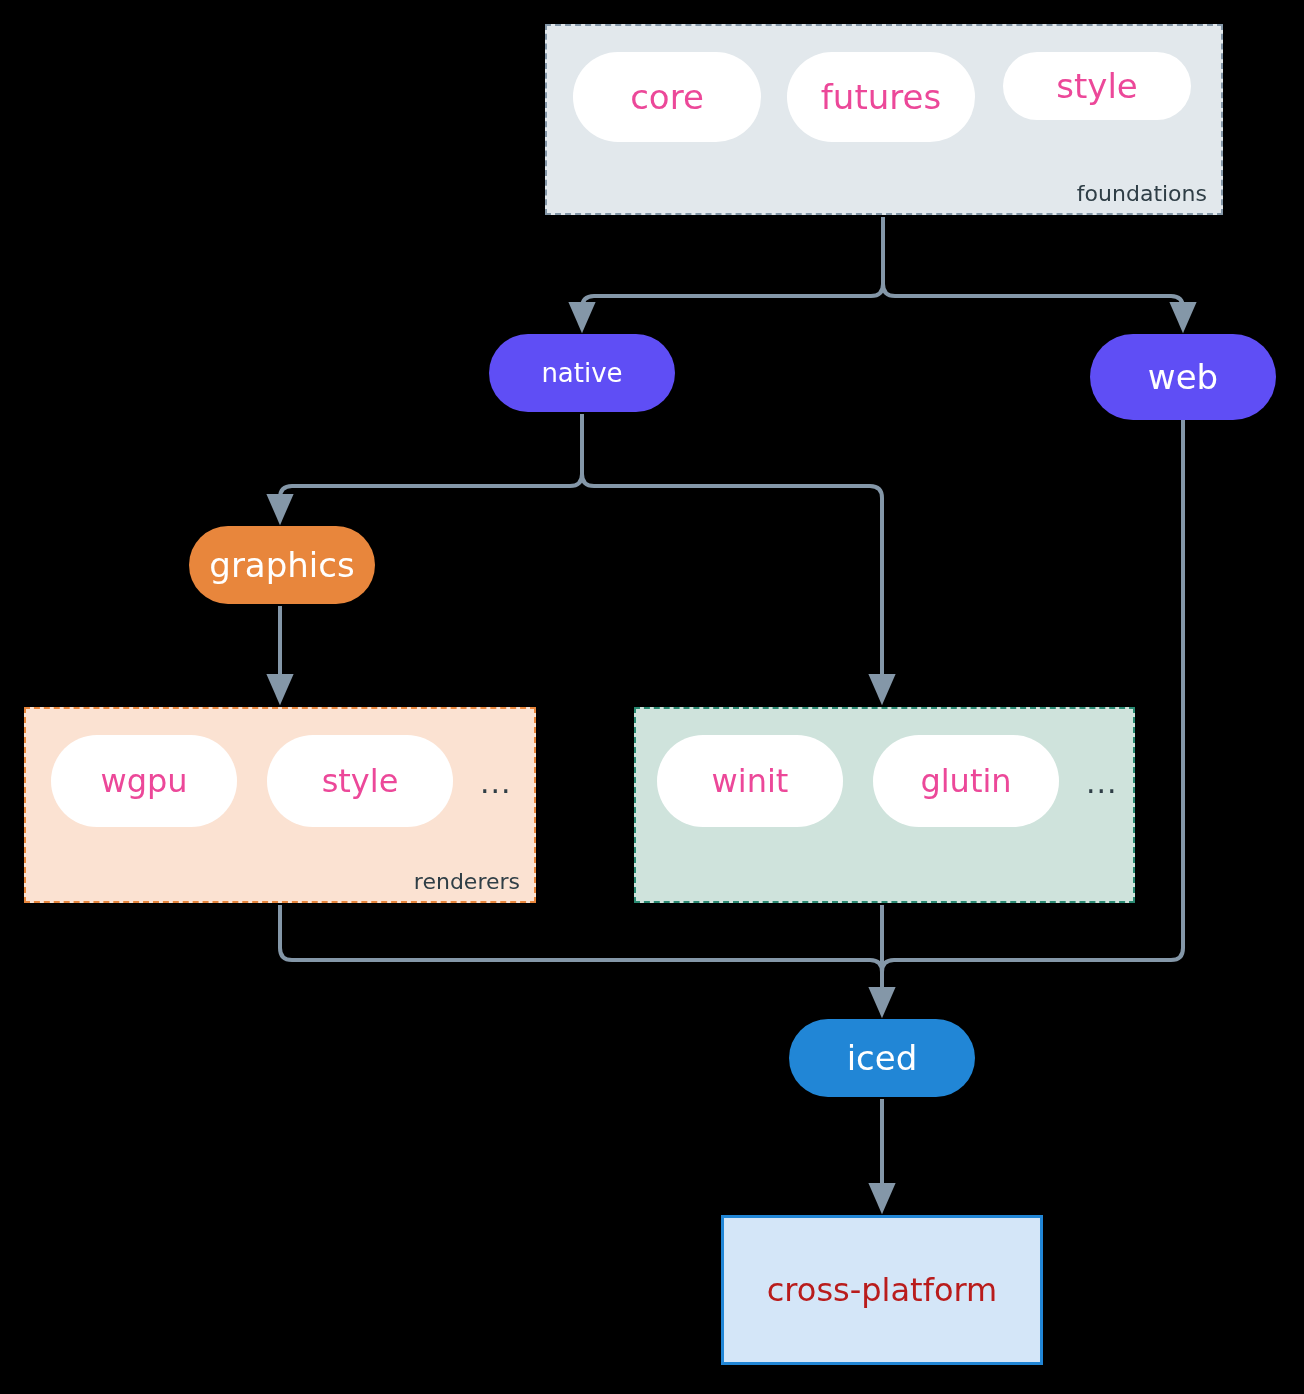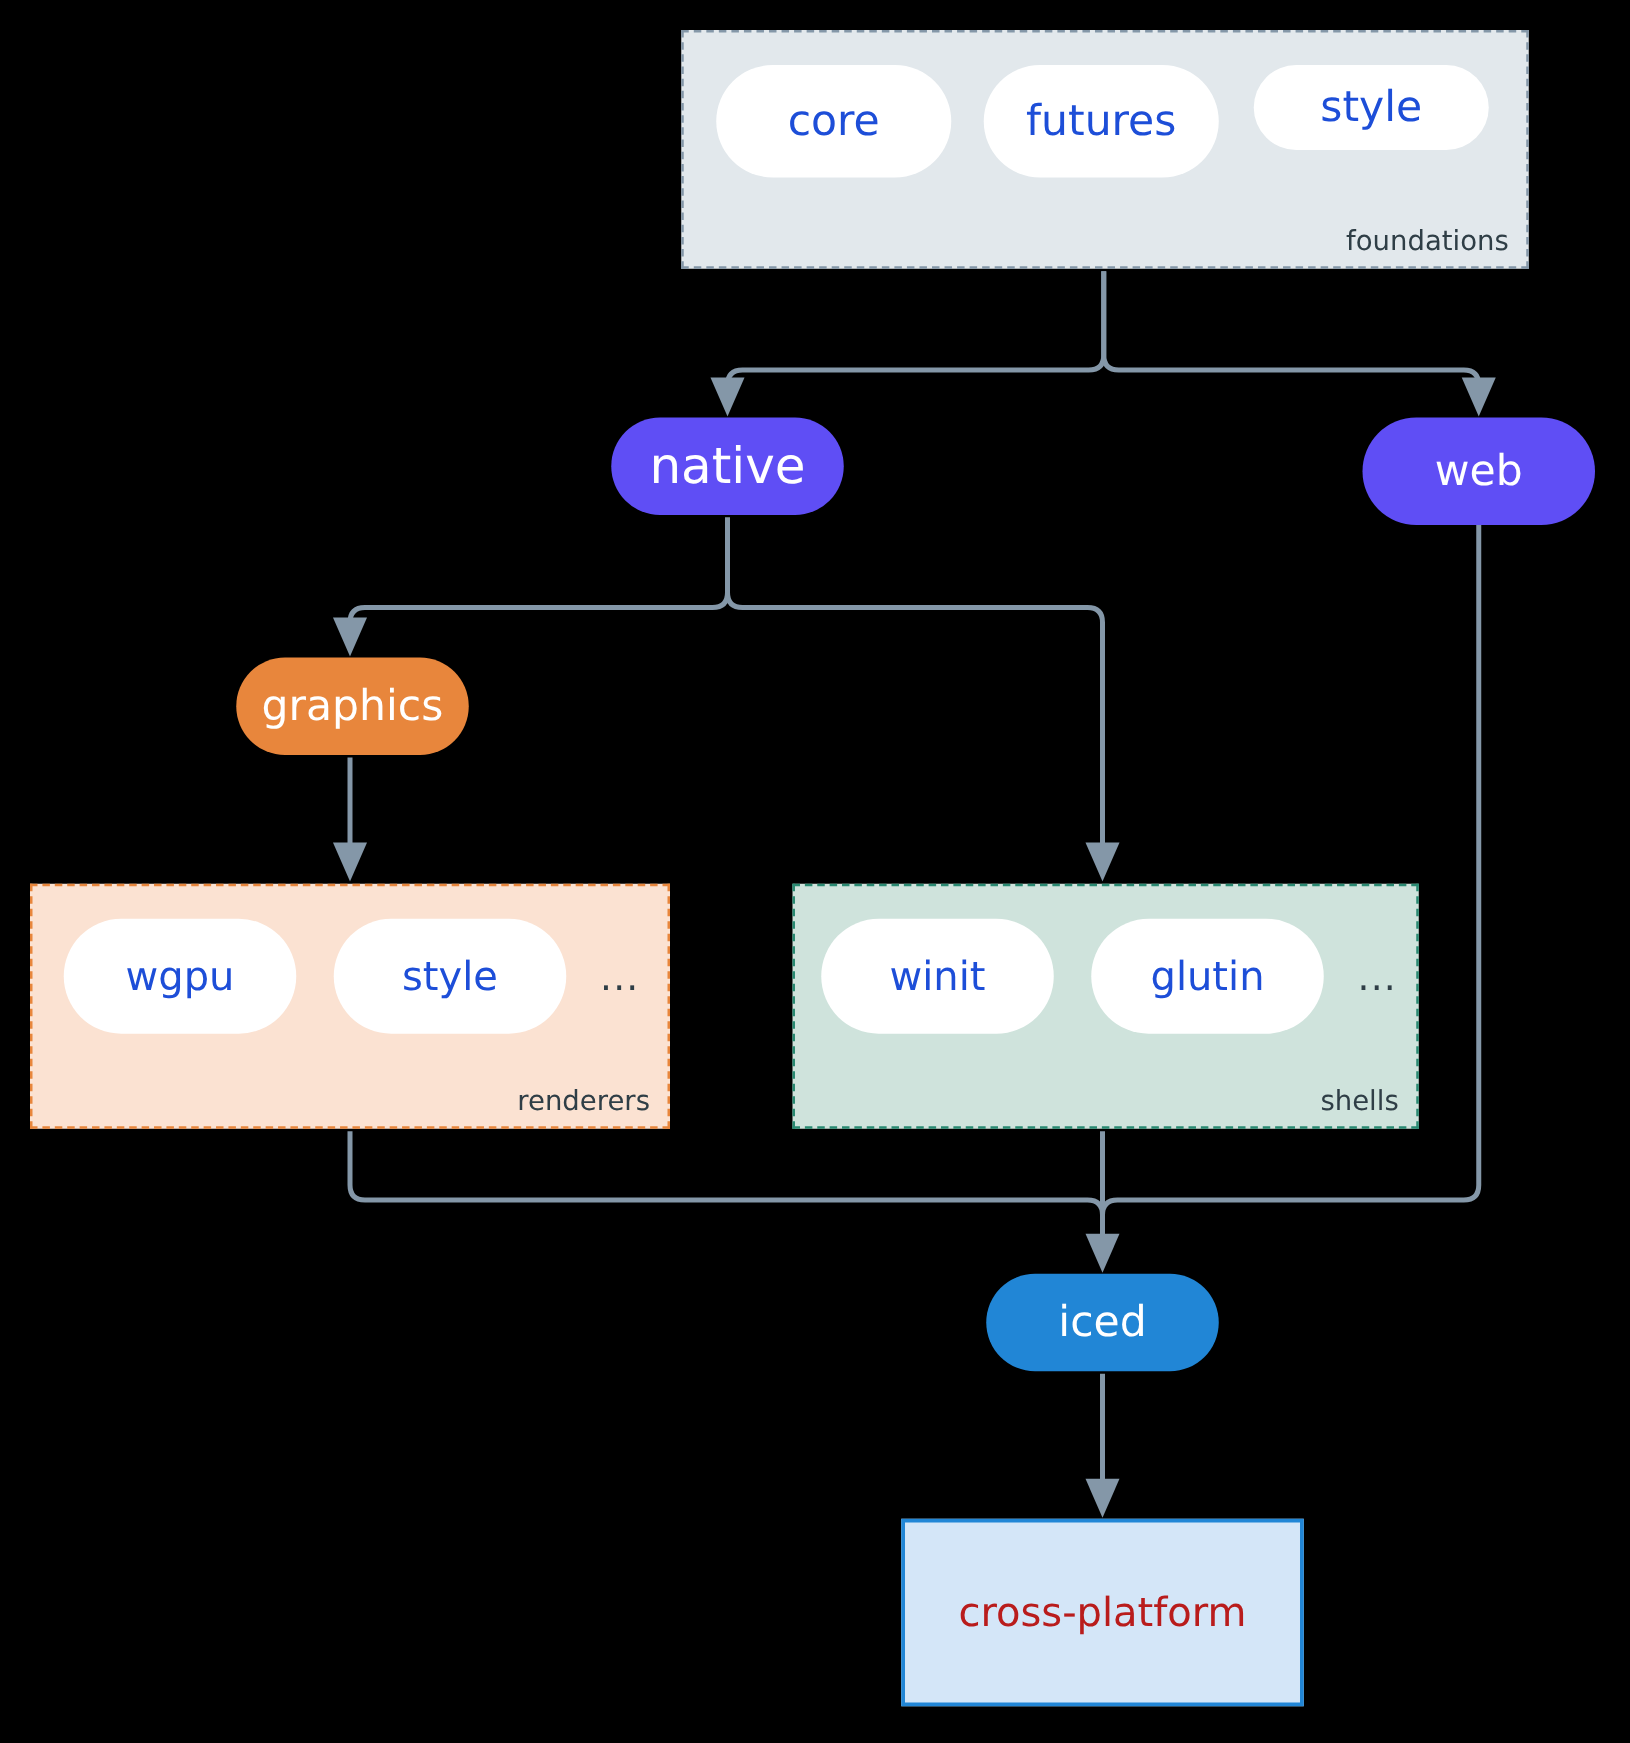--- a/index.html
+++ b/index.html
@@ -40,21 +40,21 @@
     position: absolute;
     box-sizing: border-box;
     display: flex;
     align-items: center;
     justify-content: center;
     border-radius: 999px;
     white-space: nowrap;
   }
   .pill-white {
     background: #FFFFFF;
-    color: #1d4ed8;
+    color: #ec4899;
   }
   .node {
     position: absolute;
     box-sizing: border-box;
     display: flex;
     align-items: center;
     justify-content: center;
     border-radius: 999px;
     color: #FFFFFF;
     white-space: nowrap;
@@ -81,21 +81,21 @@
   #foundations-group {
     left: 545px; top: 24px; width: 678px; height: 191px;
     background: #E2E8EC;
     border: 2px dashed #8497A8;
   }
   #pill-core    { left: 573px; top: 52px;  width: 188px; height: 90px; font-size: 34px; }
   #pill-futures { left: 787px; top: 52px;  width: 188px; height: 90px; font-size: 34px; }
   #pill-style   { left: 1003px; top: 52px; width: 188px; height: 68px; font-size: 34px; }
 
   
-  #node-native { left: 489px;  top: 334px; width: 186px; height: 78px; background: #5F4EF5; font-size: 40px; }
+  #node-native { left: 489px;  top: 334px; width: 186px; height: 78px; background: #5F4EF5; font-size: 26px; }
   #node-web    { left: 1090px; top: 334px; width: 186px; height: 86px; background: #5F4EF5; font-size: 34px; }
 
   
   #node-graphics { left: 189px; top: 526px; width: 186px; height: 78px; background: #E8863C; font-size: 34px; }
 
   
   #renderers-group {
     left: 24px; top: 707px; width: 512px; height: 196px;
     background: #FBE2D2;
     border: 2px dashed #E8863C;
@@ -176,23 +176,20 @@
   <div class="pill pill-white" id="pill-glow">style</div>
   <span class="ellipsis" id="ellipsis-renderers">...</span>
   <div class="group-box" id="label-renderers-wrap">
     <span class="group-label">renderers</span>
   </div>
 
   <div class="group-box" id="shells-group"></div>
   <div class="pill pill-white" id="pill-winit">winit</div>
   <div class="pill pill-white" id="pill-glutin">glutin</div>
   <span class="ellipsis" id="ellipsis-shells">...</span>
-  <div class="group-box" id="label-shells-wrap">
-    <span class="group-label">shells</span>
-  </div>
 
   <div class="node" id="node-iced">iced</div>
 
   <div class="rect-node" id="node-application">
     <span>cross-platform</span>
   </div>
 
 </div>
 
 </body></html>

